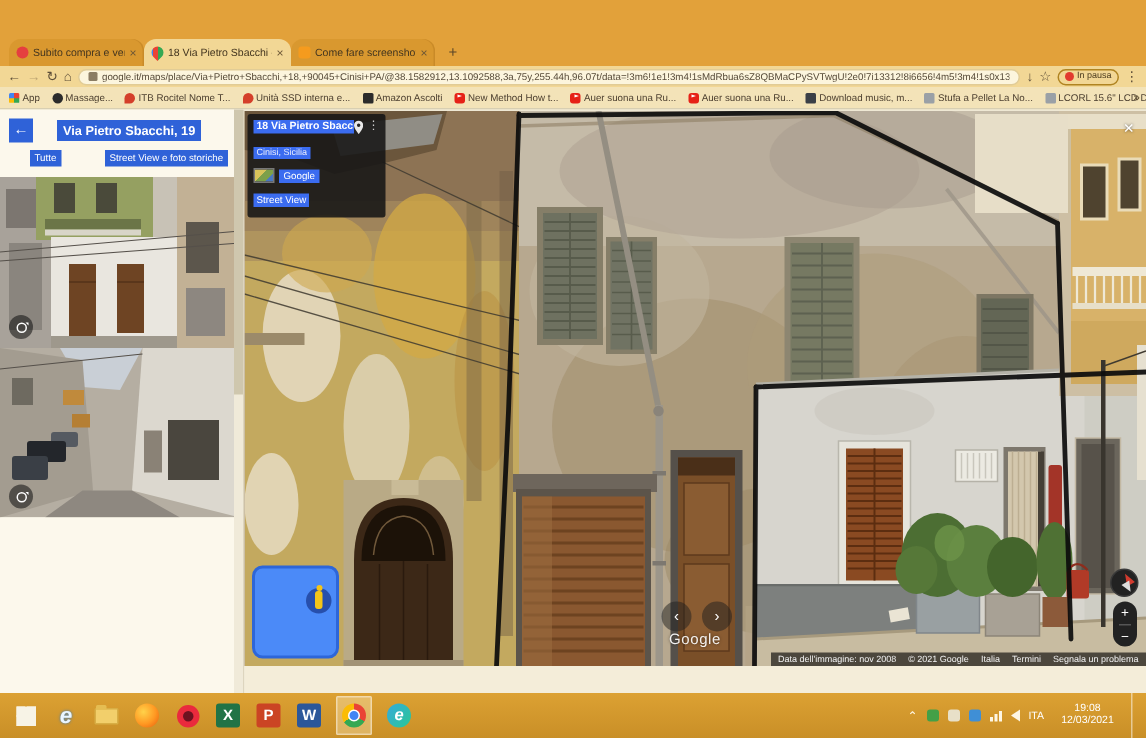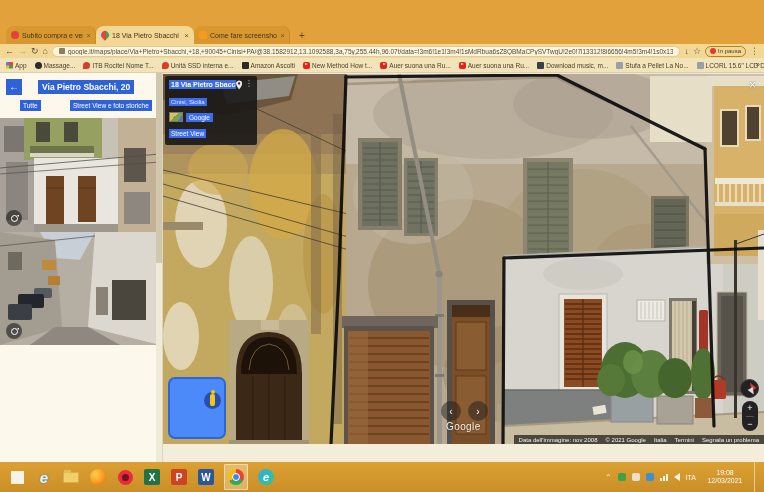--- a/index.html
+++ b/index.html
@@ -269,21 +269,21 @@
         <span class="bm-label">LCORL 15.6" LCD D...</span>
       </div>
 
     <span class="bm-overflow">»</span>
   </div>
 
   <div class="page-hairline"></div>
 
   <div class="sidebar">
     <div class="sb-square">←</div>
-    <div class="sb-title">Via Pietro Sbacchi, 20</div>
+    <div class="sb-title">Via Pietro Sbacchi, 19</div>
     <div class="sb-chip chip-all">Tutte</div>
     <div class="sb-chip chip-sv">Street View e foto storiche</div>
 
     <div class="photo photo1">
       <svg width="160" height="114" viewBox="0 0 160 114">
         <rect x="0" y="0" width="160" height="114" fill="#c8c2b6"></rect>
         <rect x="0" y="0" width="34" height="114" fill="#a8a29a"></rect>
         <rect x="4" y="8" width="24" height="26" fill="#7c7670"></rect>
         <rect x="6" y="44" width="22" height="58" fill="#8a857e"></rect>
         <rect x="24" y="0" width="78" height="42" fill="#95a061"></rect>

